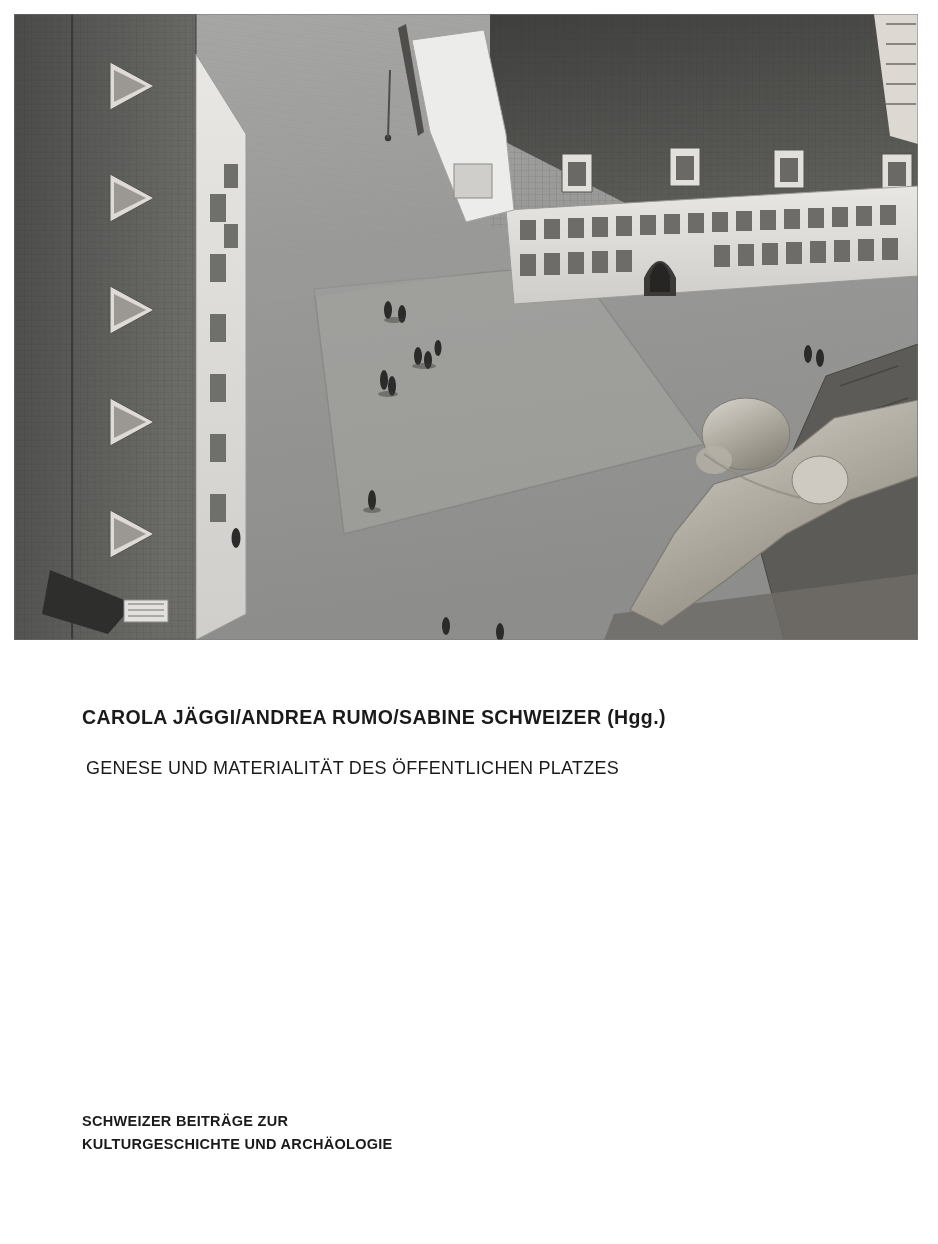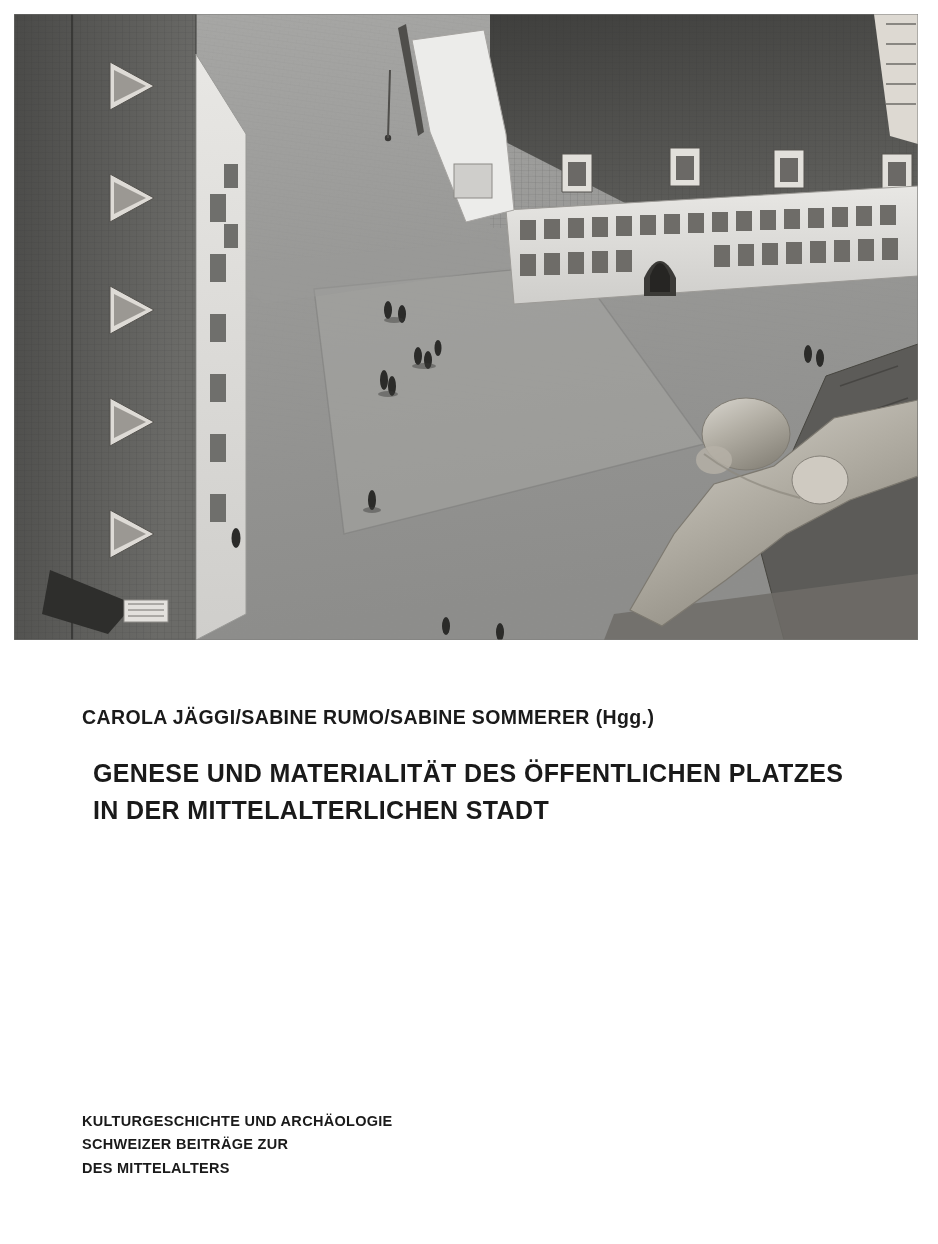--- a/index.html
+++ b/index.html
@@ -48,25 +48,25 @@
 
   .main-title {
     font-size: 52px;
     font-weight: bold;
     letter-spacing: 0.01em;
     line-height: 1.05;
     margin: 0 0 38px 0;
   }
 
   .subtitle {
-    font-size: 25px;
-    font-weight: bold;
+    font-size: 18px;
+    font-weight: normal;
     letter-spacing: 0.015em;
     line-height: 1.45;
-    margin: 11px;
+    margin: 4px;
   }
   .subtitle .line { display: block; }
 
   
   .series-block {
     position: absolute;
     left: 82px;
     top: 1110px;
     width: 520px;
     font-size: 14.5px;
@@ -262,24 +262,22 @@
       <ellipse cx="410" cy="352" rx="12" ry="3"></ellipse>
       <ellipse cx="374" cy="380" rx="10" ry="3"></ellipse>
       <ellipse cx="358" cy="496" rx="9" ry="3"></ellipse>
     </g>
 
     <rect x="0" y="0" width="904" height="626" fill="none" stroke="#7c7c7a" stroke-width="1"></rect>
   </svg>
 </div>
 
 <div class="text-block">
-  <p class="editors">CAROLA JÄGGI/SABINE RUMO/SABINE SOMMERER (Hgg.)</p>
+  <p class="editors">CAROLA JÄGGI/ANDREA RUMO/SABINE SCHWEIZER (Hgg.)</p>
   <h2 class="subtitle">
     <span class="line">GENESE UND MATERIALITÄT DES ÖFFENTLICHEN PLATZES</span>
-    <span class="line">IN DER MITTELALTERLICHEN STADT</span>
   </h2>
 </div>
 
 <div class="series-block">
+  <span class="line">SCHWEIZER BEITRÄGE ZUR</span>
   <span class="line">KULTURGESCHICHTE UND ARCHÄOLOGIE</span>
-  <span class="line">SCHWEIZER BEITRÄGE ZUR</span>
-  <span class="line">DES MITTELALTERS</span>
 </div>
 
 </body></html>

